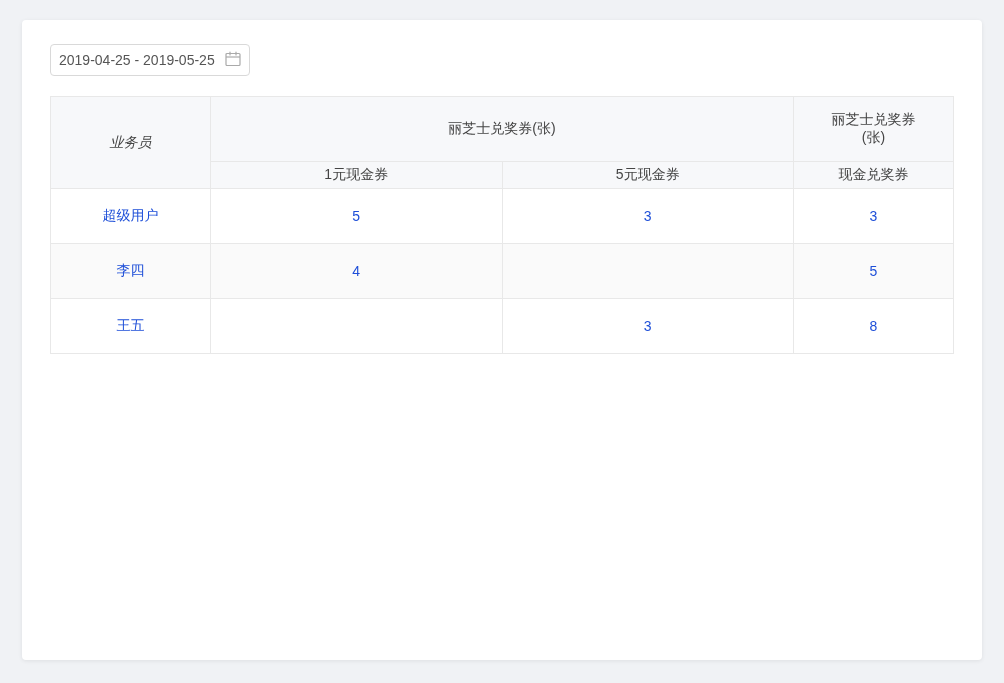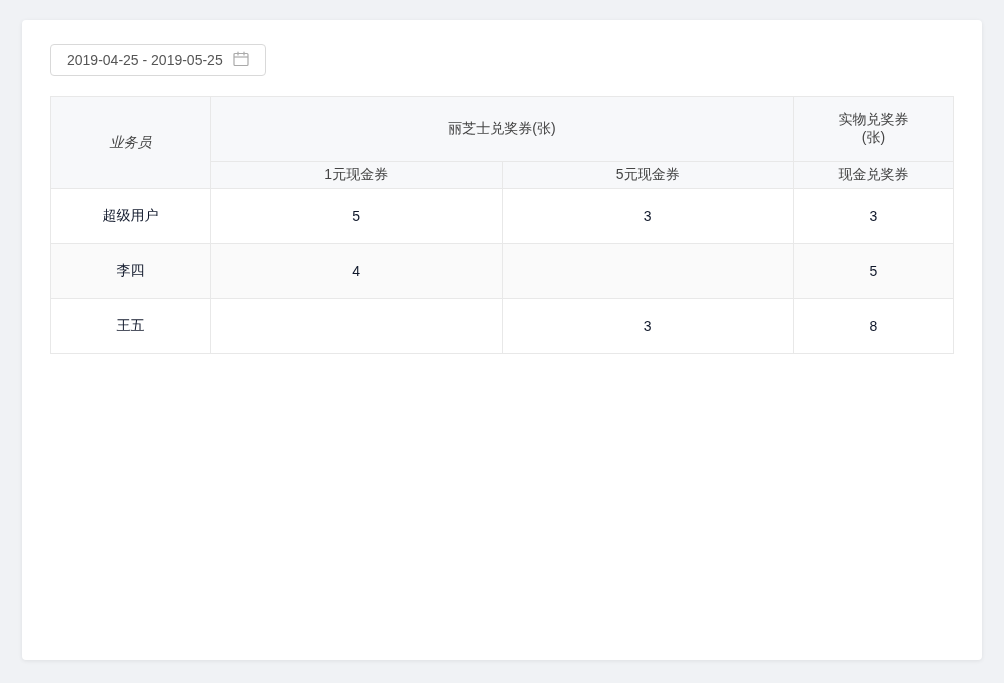--- a/index.html
+++ b/index.html
@@ -36,21 +36,21 @@
 
     .date-range-wrapper {
       margin-bottom: 20px;
     }
 
     .date-range-input {
       display: inline-flex;
       align-items: center;
       border: 1px solid #d9d9d9;
       border-radius: 4px;
-      padding: 6px 16px;
+      padding: 6px 8px;
       font-size: 14px;
       color: #555555;
       background: #ffffff;
       cursor: pointer;
       gap: 10px;
     }
 
     .date-range-text {
       font-size: 14px;
       color: #555555;
@@ -66,21 +66,21 @@
       width: 100%;
       border-collapse: collapse;
       border: 1px solid #e8e8e8;
       font-size: 14px;
     }
 
     .data-table th,
     .data-table td {
       border: 1px solid #e8e8e8;
       text-align: center;
-      color: #0f172a;
+      color: #1d4ed8;
     }
 
     .data-table thead tr:first-child th {
       background: #f7f8fa;
       font-weight: 500;
       color: #444444;
       padding: 14px 10px;
     }
 
     .data-table thead tr:last-child th {
@@ -130,21 +130,21 @@
         </svg>
       </span>
     </div>
   </div>
 
   <table class="data-table">
     <thead>
       <tr>
         <th class="th-salesperson" rowspan="2">业务员</th>
         <th colspan="2" class="th-cash-group">丽芝士兑奖券(张)</th>
-        <th class="th-physical-group" style="white-space: pre-line;">实物兑奖券
+        <th class="th-physical-group" style="white-space: pre-line;">丽芝士兑奖券
 (张)</th>
       </tr>
       <tr>
         <th>1元现金券</th>
         <th>5元现金券</th>
         <th>现金兑奖券</th>
       </tr>
     </thead>
     <tbody id="table-body">
     <tr>

